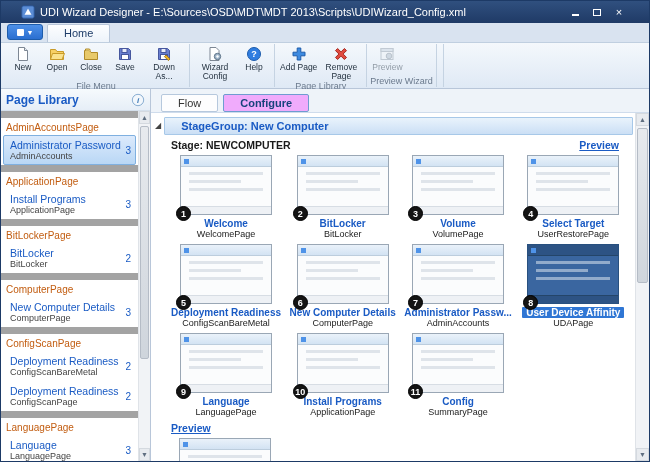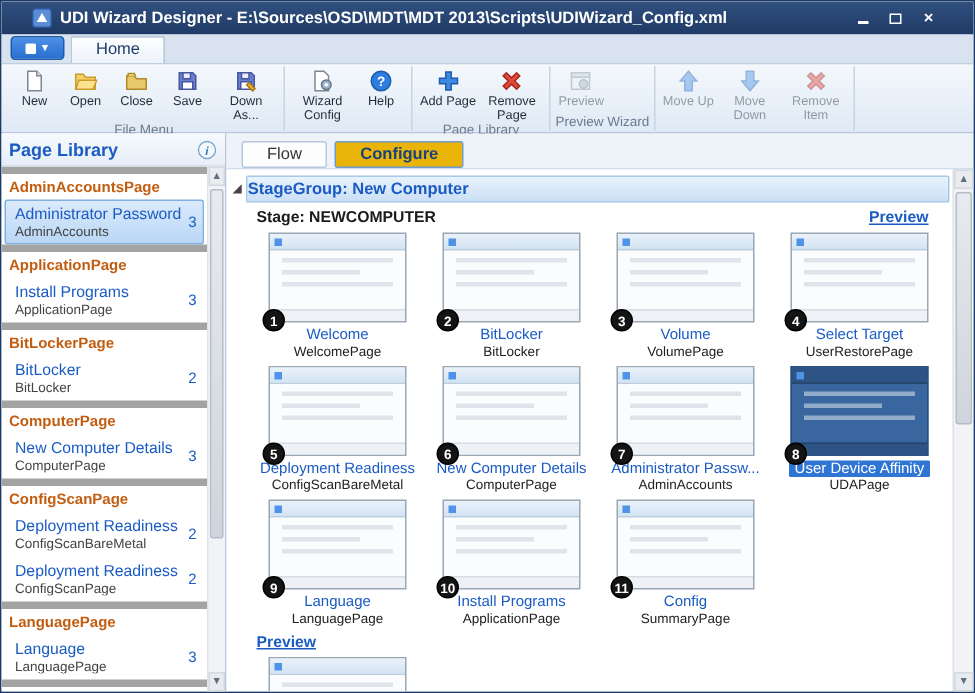--- a/index.html
+++ b/index.html
@@ -2,21 +2,21 @@
 <html><head>
 <meta charset="utf-8">
 <style>
   * { margin:0; padding:0; box-sizing:border-box; }
   html,body { width:650px; height:462px; font-family:"Liberation Sans", sans-serif; }
   .window { width:650px; height:462px; border:1px solid #1d3a66; background:#fff;
             display:flex; flex-direction:column; overflow:hidden; }
 
   
   .titlebar { height:22px; flex:0 0 22px; background:linear-gradient(#30507f,#1f3a66);
-              color:#fff; display:flex; align-items:center; padding:0 20px; font-size:11px;font-weight:bold; }
+              color:#fff; display:flex; align-items:center; padding:0 20px; font-size:11px; }
   .titlebar .app-ico { width:14px; height:14px; margin-right:5px; flex:0 0 14px; }
   .titlebar .ttl { flex:1; white-space:nowrap; overflow:hidden; text-overflow:ellipsis; }
   .win-controls { display:flex; gap:2px; }
   .winbtn { width:20px; height:15px; display:flex; align-items:center; justify-content:center;
             color:#fff; font-size:11px; border-radius:2px; }
   .g-min { width:7px; height:2px; background:#fff; margin-top:6px; }
   .g-max { width:8px; height:7px; border:1px solid #fff; }
 
   
   .ribbon-tabs { height:20px; flex:0 0 20px; background:#d9e3f0; display:flex; align-items:flex-end;
@@ -46,21 +46,21 @@
 
   
   .left-panel { width:150px; flex:0 0 150px; border-right:1px solid #b8c6d9; display:flex;
                 flex-direction:column; background:#fff; }
   .lp-header { height:22px; flex:0 0 22px; background:linear-gradient(#f6fafd,#e6eef7);
                border-bottom:1px solid #d5e0ec; display:flex; align-items:center; padding:0 5px;
                color:#1a5bc4; font-weight:bold; font-size:12px; }
   .lp-header .info { margin-left:auto; width:14px; height:14px; }
   .lp-body { flex:1; display:flex; min-height:0; }
   .lp-list { flex:1; overflow:hidden; }
-  .lp-group { padding:4px 5px 2px; font-size:10px; color:#c25d11; border-top:5px solid #a3a3a3;font-weight:bold; }
+  .lp-group { padding:4px 5px 2px; font-size:10px; color:#c25d11; border-top:7px solid #a3a3a3; }
   .lp-item { display:flex; align-items:center; padding:3px 4px 3px 6px; margin:0 2px; border:1px solid transparent; }
   .lp-item .m { flex:1; min-width:0; }
   .lp-name { font-size:10.5px; color:#1a5bc4; white-space:nowrap; overflow:hidden; }
   .lp-sub  { font-size:9px; color:#444; white-space:nowrap; overflow:hidden; }
   .lp-count { font-size:10px; color:#1a5bc4; padding-left:4px; }
   .lp-item.selected { background:linear-gradient(#dceafc,#b9d7f5); border:1px solid #7fb0e0; border-radius:2px; }
 
   
   .vscroll { flex:0 0 12px; width:12px; background:#f1f3f6; border-left:1px solid #dfe3e8;
              display:flex; flex-direction:column; }
@@ -70,47 +70,47 @@
   .sb-track { flex:1; position:relative; }
   .sb-thumb { position:absolute; left:1px; right:1px; background:linear-gradient(#e7eaee,#cfd5dc);
               border:1px solid #b5bcc6; border-radius:2px; }
 
   
   .workspace { flex:1; display:flex; flex-direction:column; min-width:0; }
   .tabbar { height:24px; flex:0 0 24px; background:#eef3f9; border-bottom:1px solid #cfdcec;
             display:flex; align-items:flex-end; gap:5px; padding-left:10px; }
   .wtab { padding:2px 16px; font-size:11px; color:#333; background:#fdfdfe; border:1px solid #b6c8dd;
           border-radius:2px; }
-  .wtab.active { background:#eab308; border-color:#6f9cd0; color:#16437c; font-weight:bold; }
+  .wtab.active { background:#f0abfc; border-color:#6f9cd0; color:#16437c; font-weight:bold; }
   .content-row { flex:1; display:flex; min-height:0; }
   .content { flex:1; min-width:0; padding:4px 2px 0 4px; overflow:hidden; background:#fff; }
 
   .sg-row { display:flex; align-items:center; gap:3px; }
   .expander { font-size:8px; color:#444; line-height:1; }
   .sg-bar { flex:1; height:18px; background:linear-gradient(#e9f3fc,#cbdff5); border:1px solid #a7c8e8;
             color:#1a5bc4; font-weight:bold; font-size:11px; display:flex; align-items:center;
-            padding-left:0; border-radius:1px; }
+            padding-left:16px; border-radius:1px; }
 
   .stage { margin:4px 6px 0 16px; }
   .stage-head { display:flex; align-items:center; justify-content:space-between; padding-right:8px; }
   .stage-title { font-size:10.5px; font-weight:bold; color:#1b1b1b; }
   .preview-link { font-size:10.5px; color:#1a5bc4; text-decoration:underline; font-weight:bold; cursor:pointer; }
 
   .cards { display:grid; grid-template-columns:repeat(4,1fr); column-gap:8px; row-gap:4px; margin-top:4px; }
   .card { display:flex; flex-direction:column; align-items:center; padding-bottom:1px; }
   .thumb { width:92px; height:60px; border:1px solid #9aa7b5; background:#fbfcfd; position:relative; }
   .th-banner { height:11px; background:linear-gradient(#eaf2fa,#d3e3f3); border-bottom:1px solid #bccddd; position:relative; }
   .th-chip { position:absolute; left:3px; top:3px; width:5px; height:5px; background:#4f93e8; }
   .th-line { height:3px; background:#dfe4ea; margin:5px 8px 0; }
   .th-line.s { margin-right:30px; }
   .th-foot { position:absolute; bottom:0; left:0; right:0; height:8px; background:#eef1f5; border-top:1px solid #d7dde4; }
   .badge { position:absolute; left:-5px; bottom:-7px; width:15px; height:15px; border-radius:50%;
            background:#141414; border:1px solid #000; color:#fff; font-size:9px; font-weight:bold;
            display:flex; align-items:center; justify-content:center; z-index:2; }
-  .ctitle { margin-top:3px; font-size:10px; color:#1a5bc4; white-space:nowrap; }
+  .ctitle { margin-top:3px; font-size:10px; color:#1a5bc4; white-space:nowrap;font-weight:bold; }
   .csub { font-size:9px; color:#222; white-space:nowrap; }
   .card.selected .thumb { background:#3a66a0; border-color:#28507f; }
   .card.selected .th-banner, .card.selected .th-foot { background:#2d5384; border-color:#244569; }
   .card.selected .th-line { background:rgba(255,255,255,.45); }
   .card.selected .ctitle { background:#2f76d4; color:#fff; padding:0 4px; border-radius:1px; }
 </style>
 </head>
 <body>
 
 <div class="window">
@@ -255,46 +255,20 @@
                 <circle cx="10" cy="10" r="2.8" fill="#aab8c6" stroke="#7a8896"></circle>
               </svg>
           </span>
           <span>Preview</span>
         </div>
       </div>
       <div class="rgroup-label">Preview Wizard</div>
     </div>
 
     <div class="rgroup">
-      <div class="rgroup-buttons">
-        <div class="rbtn disabled">
-          <span class="ricon">
-            <svg viewBox="0 0 16 16">
-                <path d="M8 1.5 13.5 8H10.5V14.5H5.5V8H2.5z" fill="#4f93e8" stroke="#2668b8"></path>
-              </svg>
-          </span>
-          <span>Move Up</span>
-        </div>
-        <div class="rbtn disabled">
-          <span class="ricon">
-            <svg viewBox="0 0 16 16">
-                <path d="M8 14.5 2.5 8H5.5V1.5H10.5V8H13.5z" fill="#4f93e8" stroke="#2668b8"></path>
-              </svg>
-          </span>
-          <span>Move Down</span>
-        </div>
-        <div class="rbtn disabled">
-          <span class="ricon">
-            <svg viewBox="0 0 16 16">
-                <path d="M2.5 4.6 4.6 2.5 8 5.9 11.4 2.5 13.5 4.6 10.1 8 13.5 11.4 11.4 13.5 8 10.1 4.6 13.5 2.5 11.4 5.9 8z" fill="#e04a3f" stroke="#a8281e"></path>
-              </svg>
-          </span>
-          <span>Remove Item</span>
-        </div>
-      </div>
     </div>
   </div>
 
   <div class="main">
 
     <div class="left-panel">
       <div class="lp-header">
         <span>Page Library</span>
         <svg class="info" viewBox="0 0 16 16">
           <circle cx="8" cy="8" r="6.5" fill="#f2f7fc" stroke="#7aa3cc"></circle>

